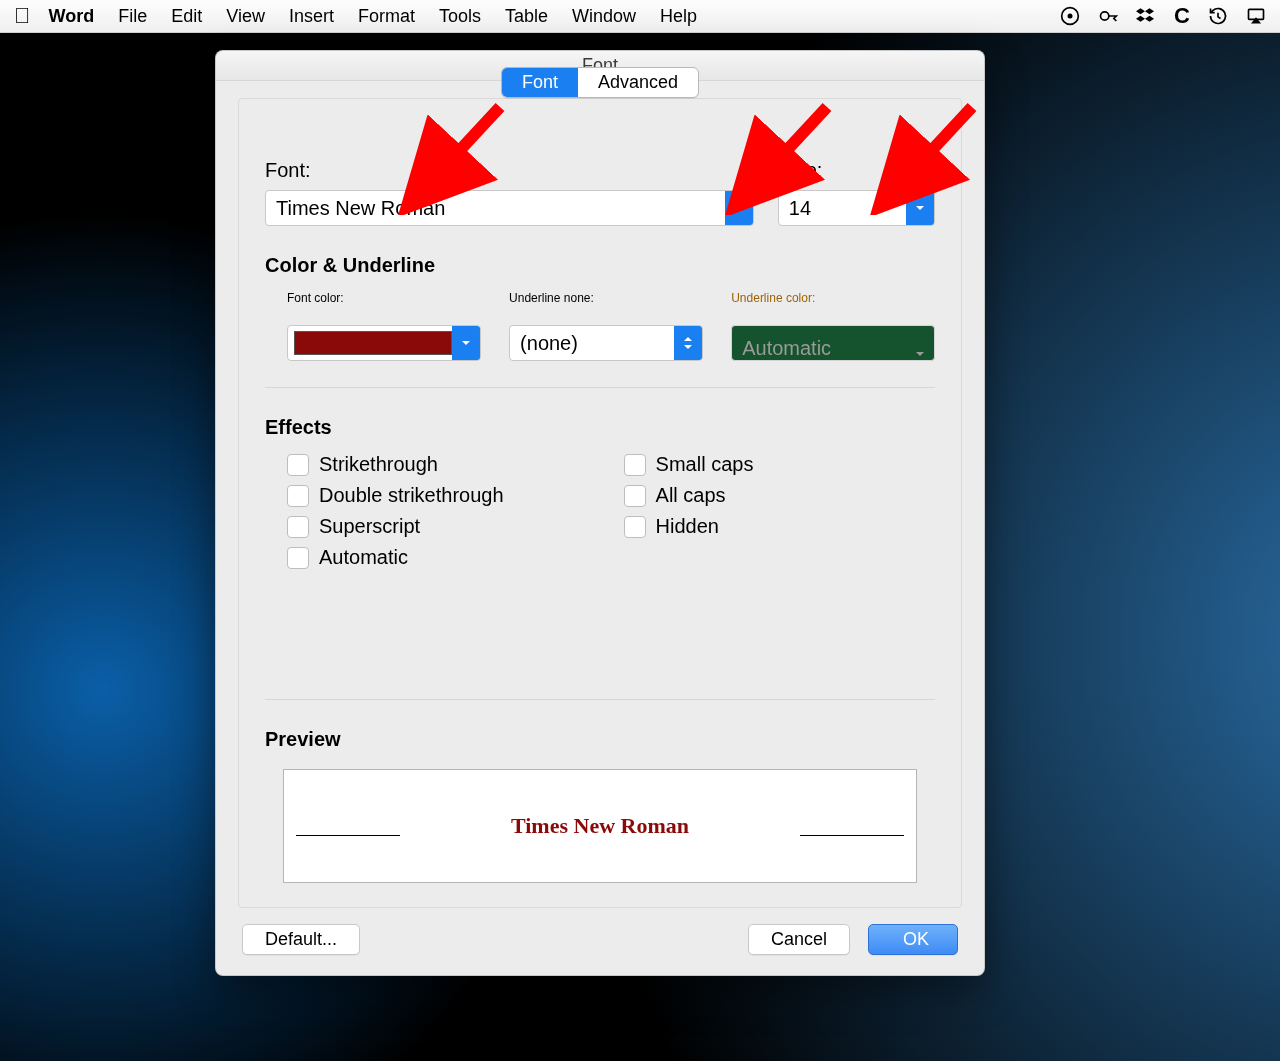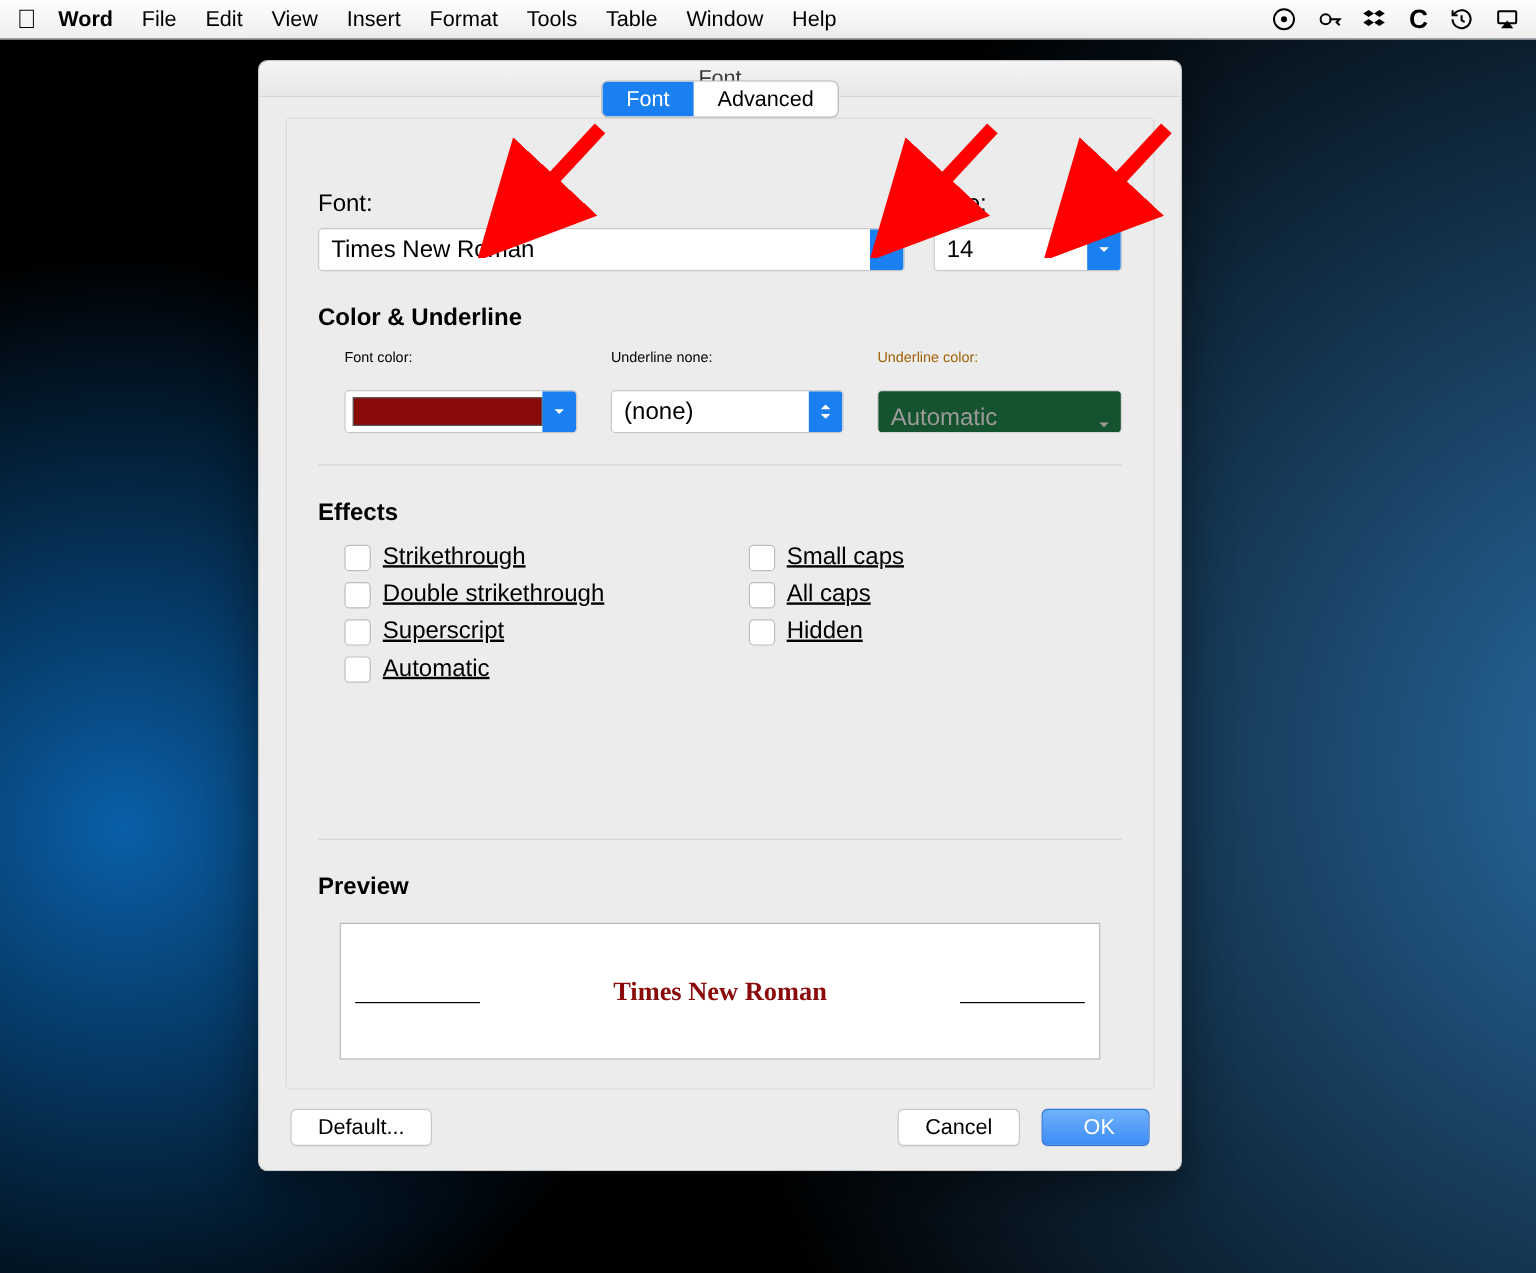--- a/index.html
+++ b/index.html
@@ -41,21 +41,21 @@
   .dropdown.disabled{background:#14532d;border-color:#d4d4d4;align-items:flex-end;}
   .dropdown.disabled .val{color:#9a9a9a;}
   .dropdown.disabled .btn{background:transparent;}
   .dropdown.disabled .btn svg{fill:#9a9a9a;}
   .section-h{font-size:20px;font-weight:700;margin-top:28px;}
   .sub{display:flex;gap:28px;margin-top:14px;padding-left:22px;}
   .sub .col{display:flex;flex-direction:column;}
   .sub label{font-size:12px;margin-bottom:20px;}
   .sub label.dim{color:#a16207;}
   hr{border:none;border-top:1px solid #d6d6d6;margin:26px 0 0 0;}
-  .effects{display:flex;gap:120px;padding:14px 0 0 22px;text-decoration:underline;}
+  .effects{display:flex;gap:120px;padding:14px 0 0 22px;}
   .effects .colE{display:flex;flex-direction:column;gap:8px;}
   .chk{display:flex;align-items:center;gap:10px;font-size:20px;}
   .chk .box{width:20px;height:20px;background:#fff;border:1px solid #bdbdbd;border-radius:4px;}
   .preview-h{font-size:20px;font-weight:700;margin-top:28px;}
   .preview{margin:18px 18px 0 18px;height:112px;background:#fff;border:1px solid #b5b5b5;display:flex;align-items:center;justify-content:center;position:relative;}
   .preview .txt{font-family:'Times New Roman',serif;font-weight:700;font-size:22px;color:#8a0a0a;}
   .preview .line{position:absolute;bottom:46px;height:0;border-top:1px solid #000;width:104px;}
   .preview .line.l{left:12px;}
   .preview .line.r{right:12px;}
   

